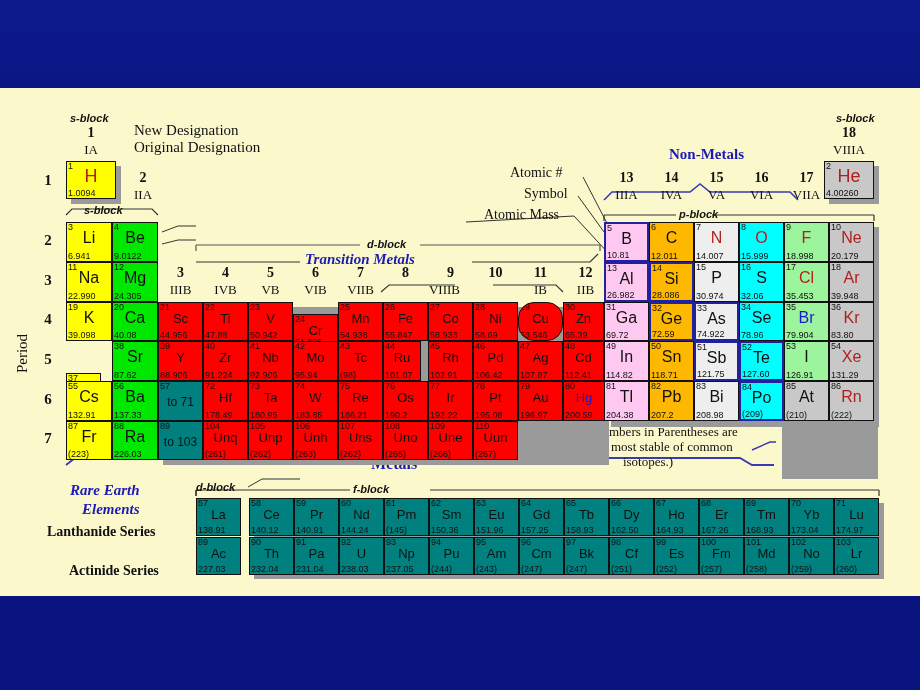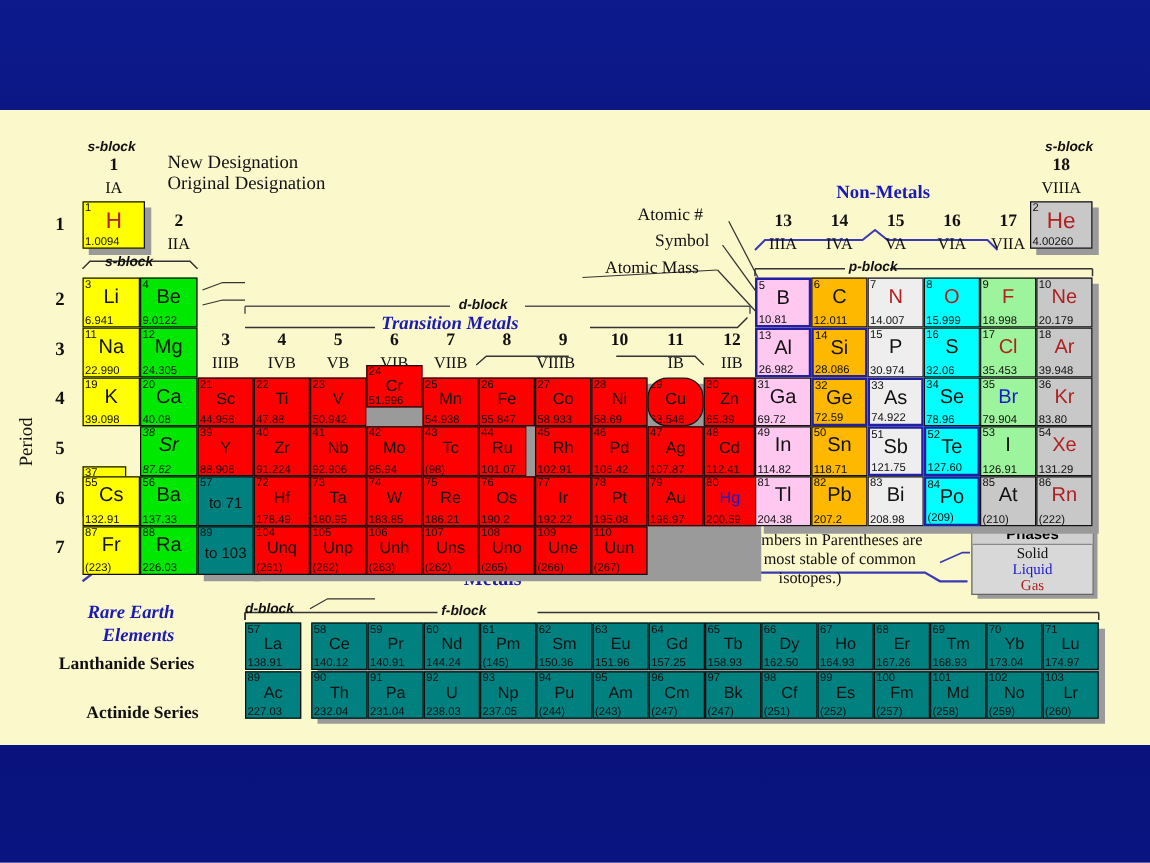--- a/index.html
+++ b/index.html
@@ -140,26 +140,20 @@
   <div class="lbl bluebold" style="left:70px;top:482px;font-size:15px;">Rare Earth</div>
   <div class="lbl bluebold" style="left:82px;top:501px;font-size:15px;">Elements</div>
   <div class="lbl ser" style="left:47px;top:524px;">Lanthanide Series</div>
   <div class="lbl ser" style="left:69px;top:563px;">Actinide Series</div>
 
   <div class="lbl note" style="left:528px;top:424px;width:240px;">(Mass Numbers in Parentheses are</div>
   <div class="lbl note" style="left:528px;top:439px;width:240px;">from the most stable of common</div>
   <div class="lbl note" style="left:528px;top:454px;width:240px;">isotopes.)</div>
 
   <div id="phShadow"></div>
-  <div id="phases">
-    <div class="hdr">Phases</div>
-    <div class="row r1">Solid</div>
-    <div class="row r2">Liquid</div>
-    <div class="row r3">Gas</div>
-  </div>
 
   <div id="groupHeaders">
       <div class="lbl grpnum" style="left: 66px; top: 125px; width: 50px;">1</div>
       <div class="lbl grpold" style="left: 66px; top: 142px; width: 50px;">IA</div>
       <div class="lbl grpnum" style="left: 118px; top: 170px; width: 50px;">2</div>
       <div class="lbl grpold" style="left: 118px; top: 187px; width: 50px;">IIA</div>
       <div class="lbl grpnum" style="left: 158px; top: 265px; width: 45px;">3</div>
       <div class="lbl grpold" style="left: 158px; top: 282px; width: 45px;">IIIB</div>
       <div class="lbl grpnum" style="left: 203px; top: 265px; width: 45px;">4</div>
       <div class="lbl grpold" style="left: 203px; top: 282px; width: 45px;">IVB</div>
@@ -314,21 +308,21 @@
       <div class="cell c-trans ph-solid small" style="left: 203px; top: 302px; width: 45px; height: 39px;">
         <span class="num">22</span>
         <span class="sym">Ti</span>
         <span class="mass">47.88</span>
       </div>
       <div class="cell c-trans ph-solid small" style="left: 248px; top: 302px; width: 45px; height: 39px;">
         <span class="num">23</span>
         <span class="sym">V</span>
         <span class="mass">50.942</span>
       </div>
-      <div class="cell c-trans ph-solid small" style="left: 293px; top: 292px; width: 45px; height: 34px;">
+      <div class="cell c-trans ph-solid small" style="left: 293px; top: 314px; width: 45px; height: 34px;">
         <span class="num">24</span>
         <span class="sym">Cr</span>
         <span class="mass">51.996</span>
       </div>
       <div class="cell c-trans ph-solid small" style="left: 338px; top: 302px; width: 45px; height: 39px;">
         <span class="num">25</span>
         <span class="sym">Mn</span>
         <span class="mass">54.938</span>
       </div>
       <div class="cell c-trans ph-solid small" style="left: 383px; top: 302px; width: 45px; height: 39px;">
@@ -384,21 +378,21 @@
       <div class="cell c-gray ph-gas" style="left: 829px; top: 302px; width: 45px; height: 39px;">
         <span class="num">36</span>
         <span class="sym">Kr</span>
         <span class="mass">83.80</span>
       </div>
       <div class="cell c-alkali ph-solid" style="left: 66px; top: 341px; width: 35px; height: 40px; margin-top: 32px;">
         <span class="num">37</span>
         <span class="sym">Rb</span>
         <span class="mass">85.468</span>
       </div>
-      <div class="cell c-alkaline ph-solid" style="left: 112px; top: 341px; width: 46px; height: 40px; font-style: italic;">
+      <div class="cell c-alkaline ph-solid" style="left: 112px; top: 341px; width: 46px; height: 40px;">
         <span class="num">38</span>
         <span class="sym">Sr</span>
         <span class="mass">87.62</span>
       </div>
       <div class="cell c-trans ph-solid small" style="left: 158px; top: 341px; width: 45px; height: 40px;">
         <span class="num">39</span>
         <span class="sym">Y</span>
         <span class="mass">88.906</span>
       </div>
       <div class="cell c-trans ph-solid small" style="left: 203px; top: 341px; width: 45px; height: 40px;">

